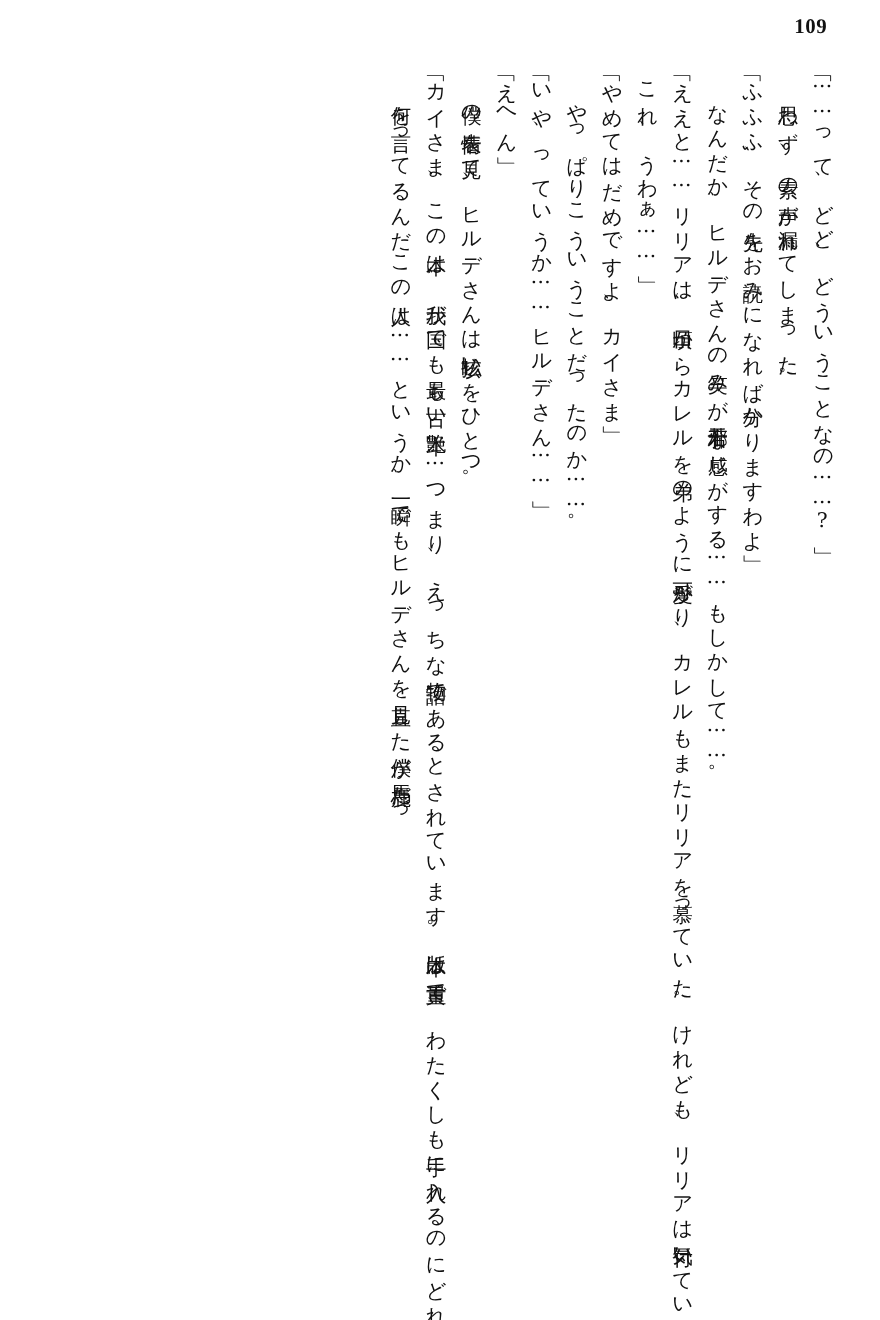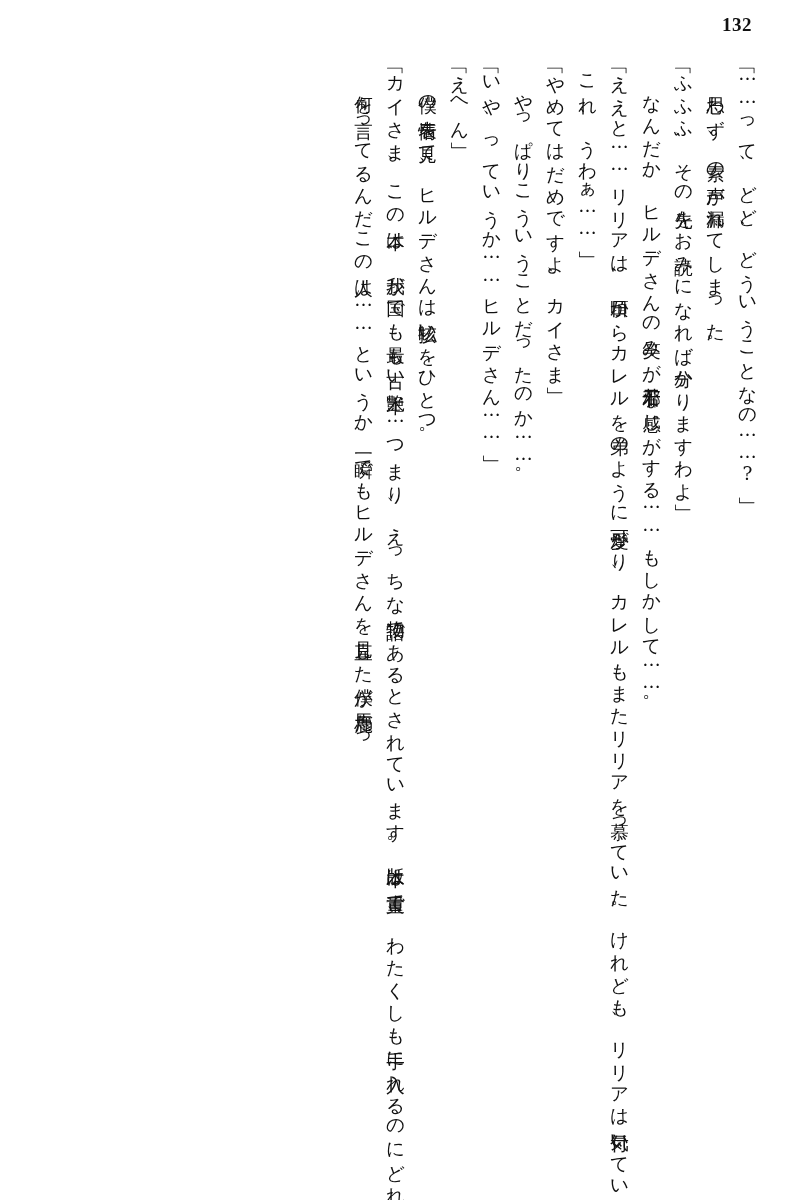--- a/index.html
+++ b/index.html
@@ -59,21 +59,21 @@
     white-space: pre;
     font-family: "DejaVu Serif", "Liberation Serif", serif;
     font-feature-settings: "vert" 1;
   }
 </style>
 </head>
 <body>
 
 <div class="page">
 
-  <div class="page-number">132</div>
+  <div class="page-number">109</div>
 
   <div class="text-body">
     <div class="column">「……って、どど、どういうことなの……?」</div>
     <div class="column">　思わず、素の声が漏れてしまった。</div>
     <div class="column">「ふふふ、その先をお読みになれば分かりますわよ」</div>
     <div class="column">　なんだか、ヒルデさんの笑みが若干邪な感じがする……もしかして……。</div>
     <div class="column">「ええと……リリアは、日頃からカレルを弟のように可愛がり、カレルもまたリリアを慕っていた。けれども、リリアは気付いていた。カレルが自らを慕いながらも、彼がメイドの豊満な身体に、男として興味を抱きはじめていることに。そしてリリアもまた……って</div>
     <div class="column">これ、うわぁ……」</div>
     <div class="column">「やめてはだめですよ、カイさま」</div>
     <div class="column">　やっぱりこういうことだったのか……。</div>

